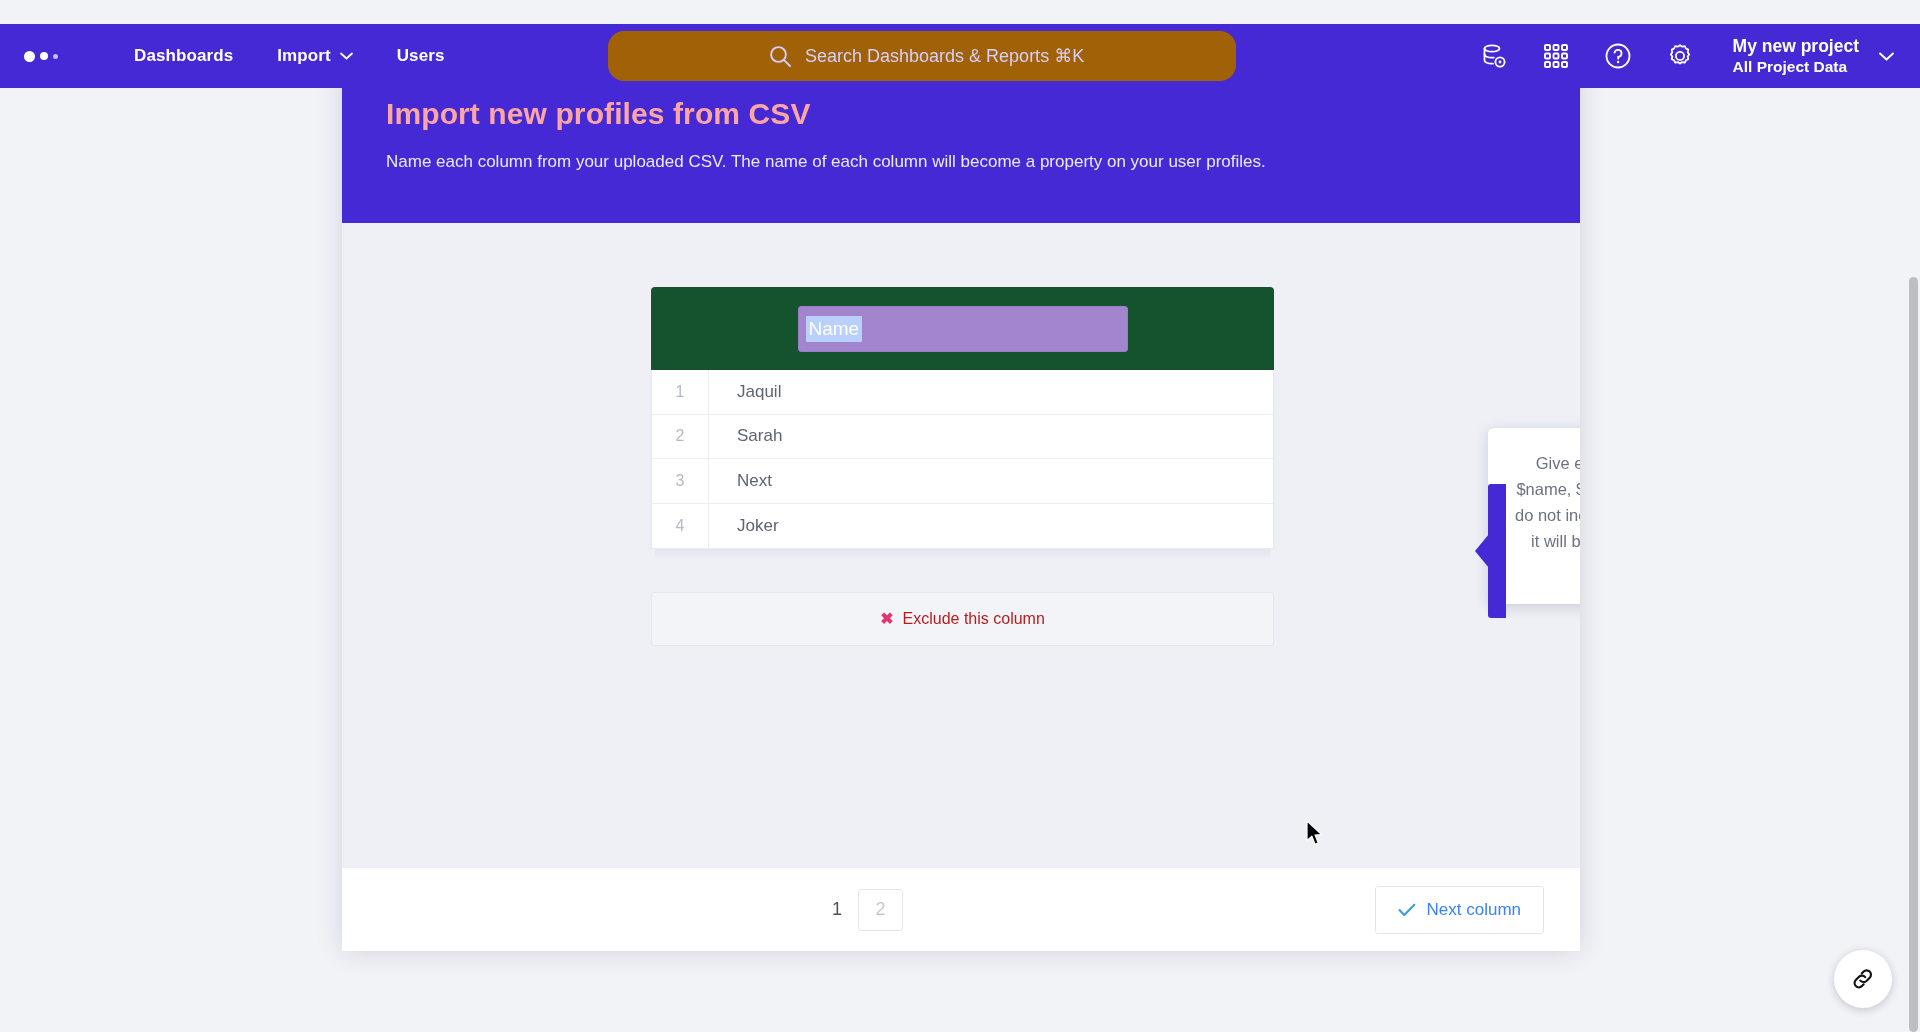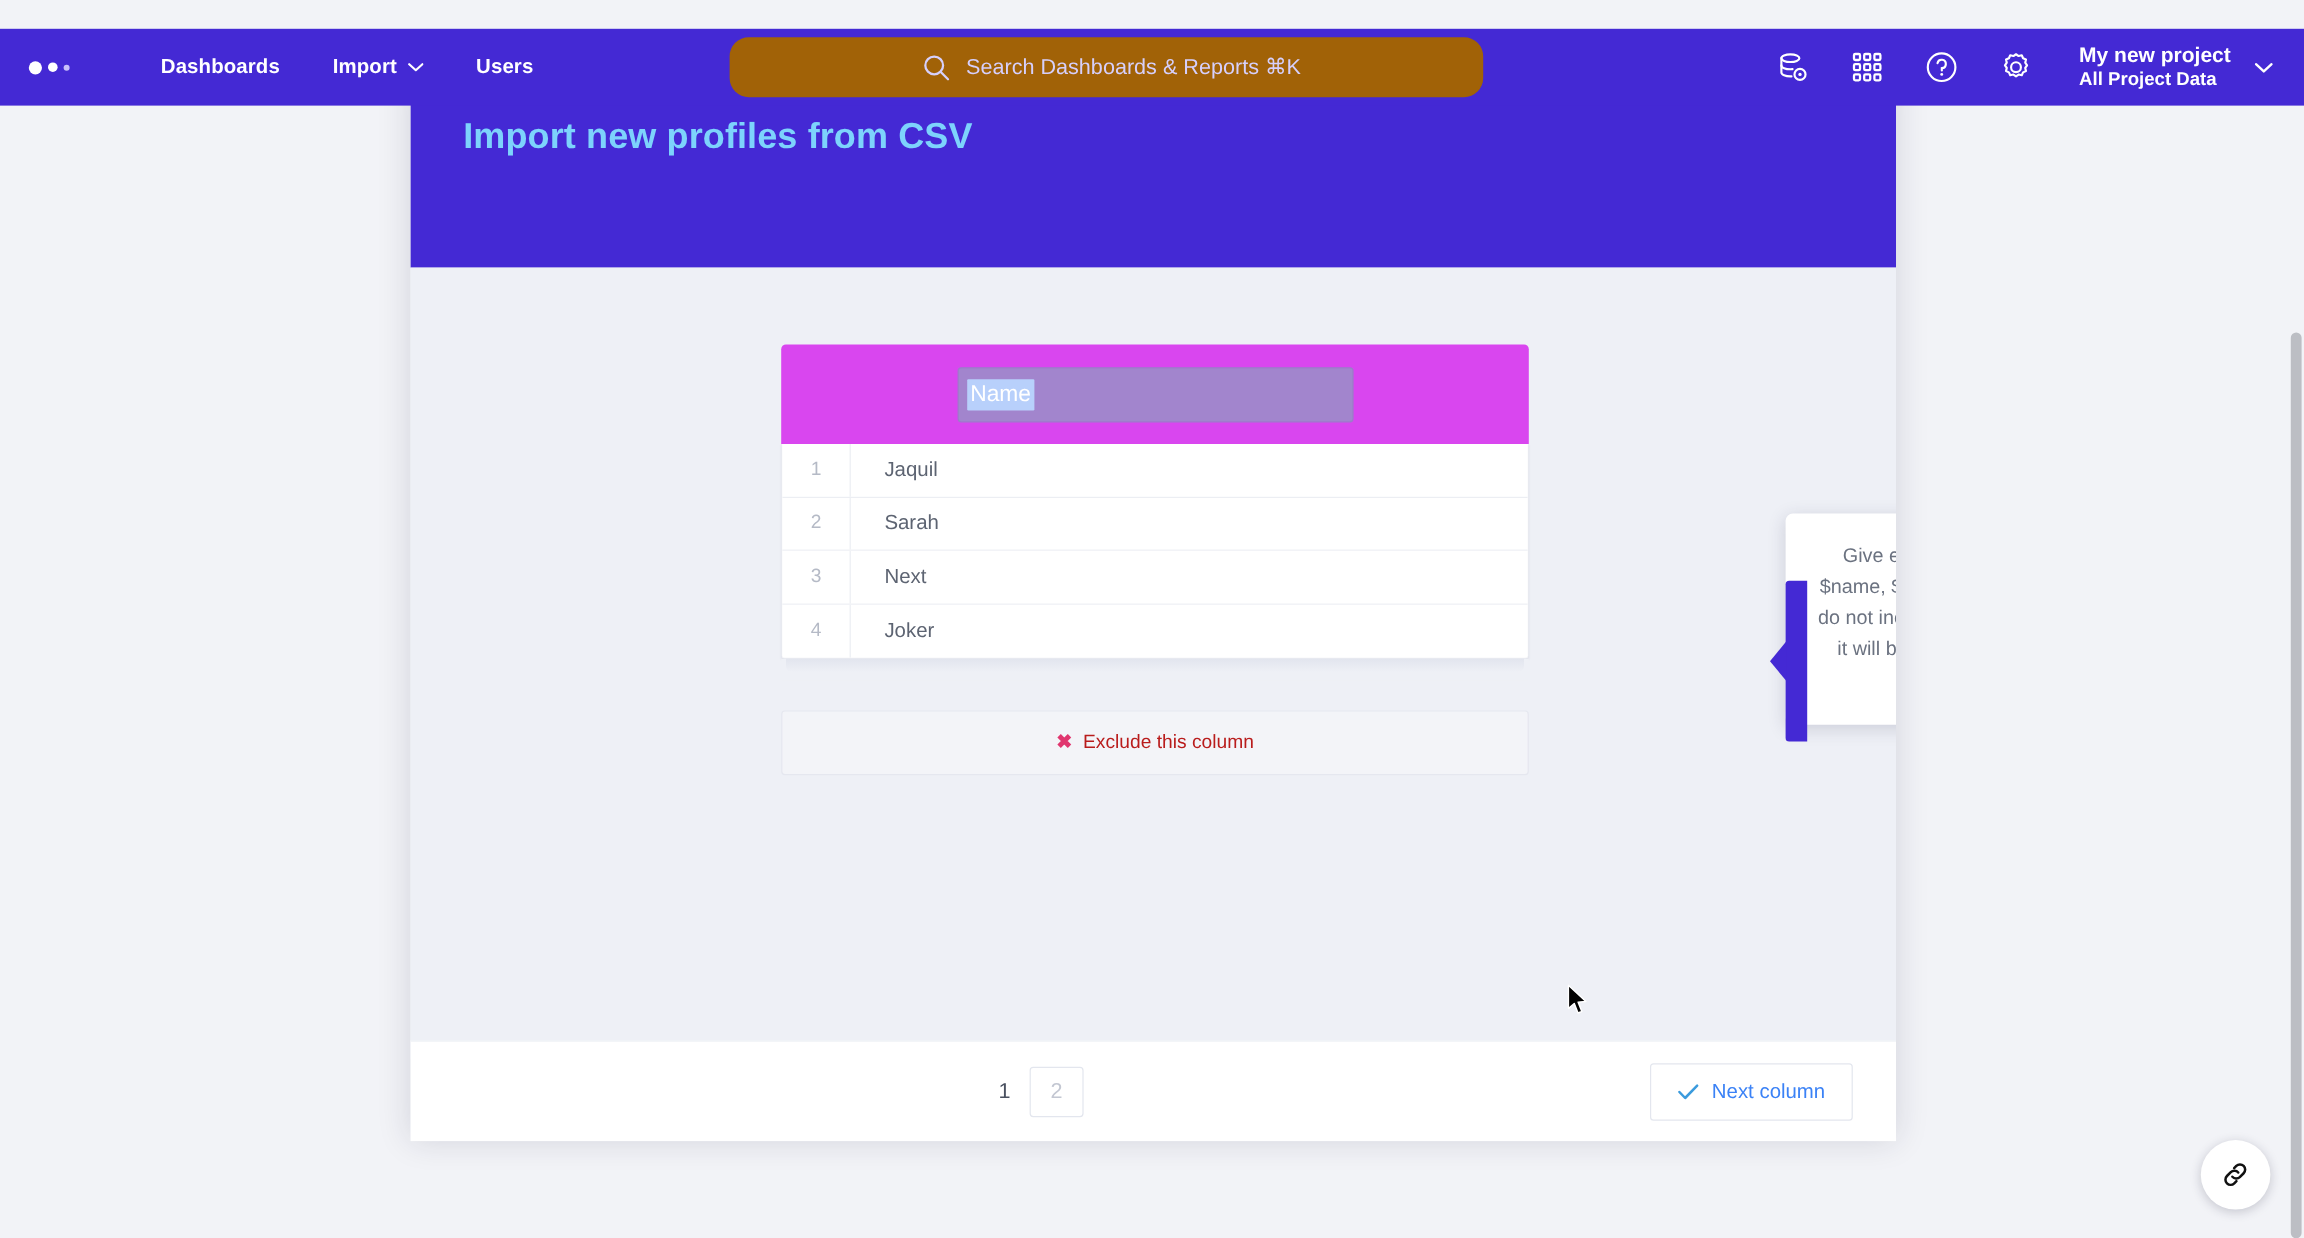--- a/index.html
+++ b/index.html
@@ -70,39 +70,39 @@
     width: 1238px; height: 887px;
     background: #eef0f6;
     box-shadow: 0 0 26px rgba(30,30,60,.14);
     overflow: hidden;
   }
   #modal-header {
     background: #4429d4; height: 159px; width: 100%;
     padding: 30px 0 0 44px; position: relative;
   }
   #modal-title {
-    color: #7dd3fc; font-size: 30px; font-weight: 700; letter-spacing: .1px;
+    color: #fca5a5; font-size: 30px; font-weight: 700; letter-spacing: .1px;
     line-height: 40px;
   }
   #modal-sub {
     color: #eceafc; font-size: 17px; font-weight: 400; margin-top: 16px;
     line-height: 24px;
   }
 
   #modal-body {
     position: relative; height: 659px; width: 100%;
     background: #eef0f6;
   }
 
   
   #column-card {
     position: absolute; left: 309px; top: 64px; width: 623px;
   }
   #column-head {
-    height: 83px; background: #d946ef; border-radius: 4px 4px 0 0;
+    height: 83px; background: #14532d; border-radius: 4px 4px 0 0;
     display: flex; align-items: center; justify-content: center;
     position: relative;
   }
   #column-name-input {
     width: 330px; height: 46px; background: #a285cd;
     border: 1px solid #9b7cc9; border-radius: 3px;
     display: flex; align-items: center; padding-left: 7px;
     cursor: text;
   }
   #column-name-value {
@@ -302,20 +302,21 @@
     </div>
   </div>
 </div>
 
 <div id="page-bg"></div>
 
 <div id="modal">
 
   <div id="modal-header">
     <div id="modal-title">Import new profiles from CSV</div>
+    <div id="modal-sub">Name each column from your uploaded CSV. The name of each column will become a property on your user profiles.</div>
   </div>
 
   <div id="modal-body">
 
     <div id="column-card">
 
       <div id="column-head">
         <div id="column-name-input">
           <span id="column-name-value">Name</span>
         </div>

